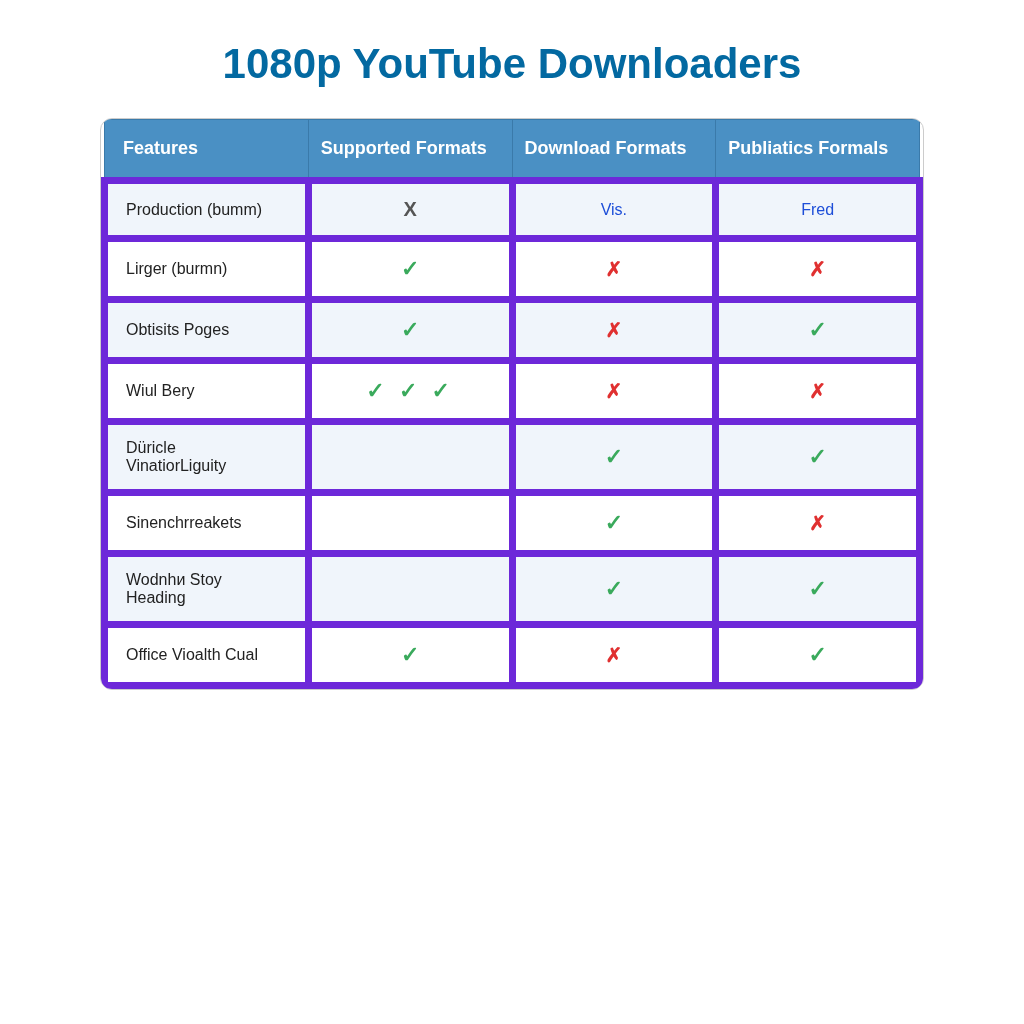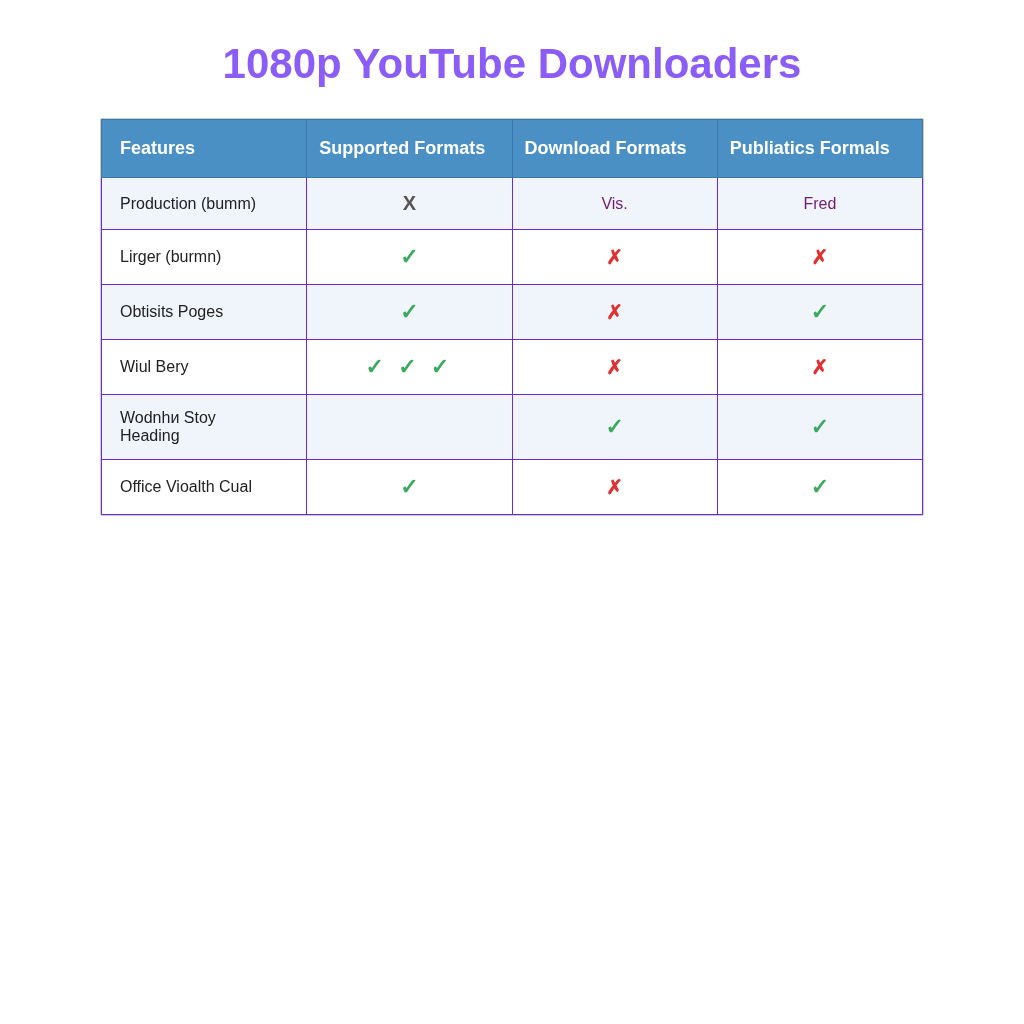--- a/index.html
+++ b/index.html
@@ -15,29 +15,29 @@
       min-height: 1024px;
       display: flex;
       flex-direction: column;
       align-items: center;
       padding: 20px;
     }
 
     h1 {
       font-size: 42px;
       font-weight: 900;
-      color: #8b5cf6;
+      color: #0369a1;
       text-align: center;
       margin: 20px 0 30px 0;
     }
 
     .table-wrapper {
       width: 824px;
       border: 1px solid #ccc;
-      border-radius: 2px;
+      border-radius: 12px;
       overflow: hidden;
     }
 
     table {
       width: 100%;
       border-collapse: collapse;
       table-layout: fixed;
     }
 
     thead tr th {
@@ -53,21 +53,21 @@
     thead tr th:first-child {
       text-align: left;
       padding-left: 18px;
     }
 
     tbody tr td {
       padding: 14px 28px;
       font-size: 16px;
       color: #222;
       text-align: center;
-      border: 1px solid #6d28d9;
+      border: 7px solid #6d28d9;
       margin-left: 32px;
     }
 
     tbody tr td:first-child {
       text-align: left;
       padding-left: 18px;
       font-size: 16px;
     }
 
     tbody tr:nth-child(odd) {
@@ -90,21 +90,21 @@
       font-weight: bold;
     }
 
     .x-mark {
       color: #555;
       font-size: 20px;
       font-weight: bold;
     }
 
     .text-cell {
-      color: #701a75;
+      color: #1d4ed8;
       font-size: 16px;
     }
   </style>
 </head>
 <body>
 
 <h1>1080p YouTube Downloaders</h1>
 
 <div class="table-wrapper">
   <table>
@@ -135,20 +135,32 @@
           <td><span class="cross-red">✗</span></td>
           <td><span class="check-green">✓</span></td>
         </tr>
         <tr>
           <td>Wiul Bery</td>
           <td><span class="check-green" style="letter-spacing: 4px;">✓ ✓ ✓</span></td>
           <td><span class="cross-red">✗</span></td>
           <td><span class="cross-red">✗</span></td>
         </tr>
         <tr>
+          <td>Düricle VinatiorLiguity</td>
+          <td></td>
+          <td><span class="check-green">✓</span></td>
+          <td><span class="check-green">✓</span></td>
+        </tr>
+        <tr>
+          <td>Sinenchrreakets</td>
+          <td></td>
+          <td><span class="check-green">✓</span></td>
+          <td><span class="cross-red">✗</span></td>
+        </tr>
+        <tr>
           <td>Wodnhи Stoy Heading</td>
           <td></td>
           <td><span class="check-green">✓</span></td>
           <td><span class="check-green">✓</span></td>
         </tr>
         <tr>
           <td>Office Vioalth Cual</td>
           <td><span class="check-green">✓</span></td>
           <td><span class="cross-red">✗</span></td>
           <td><span class="check-green">✓</span></td>

